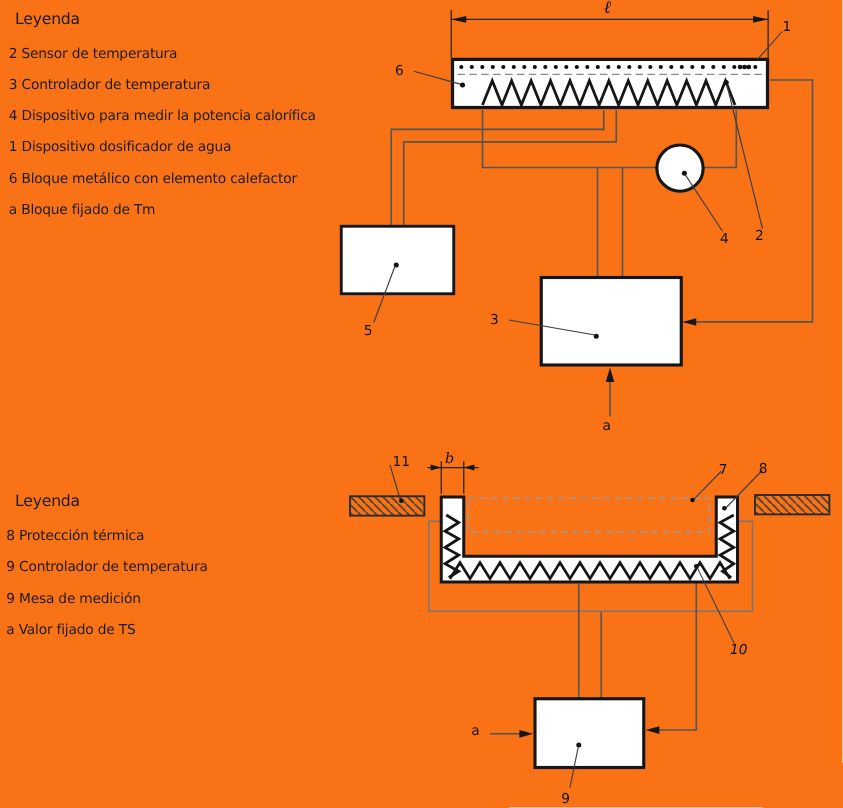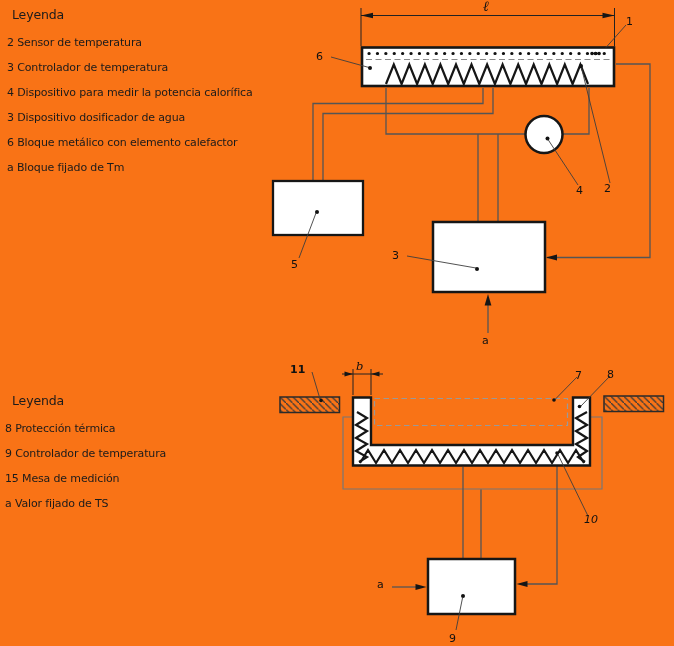--- a/index.html
+++ b/index.html
@@ -148,43 +148,43 @@
         <polygon points="426.5,587 415.5,583.9 415.5,590.1" fill="#161616" stroke="none"></polygon>
       </g>
     </g>
   </svg>
 
   <div class="legend" style="left:7px;top:3px;">
     <div class="legend-title" style="margin-left:5px;">Leyenda</div>
     <div class="legend-item">2 Sensor de temperatura</div>
     <div class="legend-item">3 Controlador de temperatura</div>
     <div class="legend-item">4 Dispositivo para medir la potencia calorífica</div>
-    <div class="legend-item">3 Dispositivo dosificador de agua</div>
+    <div class="legend-item">1 Dispositivo dosificador de agua</div>
     <div class="legend-item">6 Bloque metálico con elemento calefactor</div>
     <div class="legend-item">a Bloque fijado de Tm</div>
   </div>
 
   <div class="legend" style="left:5px;top:389px;">
     <div class="legend-title" style="margin-left:7px;">Leyenda</div>
     <div class="legend-item">8 Protección térmica</div>
     <div class="legend-item">9 Controlador de temperatura</div>
-    <div class="legend-item">15 Mesa de medición</div>
+    <div class="legend-item">9 Mesa de medición</div>
     <div class="legend-item">a Valor fijado de TS</div>
   </div>
 
   <span class="lbl dim-l" style="left:483px;top:-2px;">ℓ</span>
   <span class="lbl" style="left:626px;top:15px;">1</span>
   <span class="lbl" style="left:316px;top:50px;">6</span>
   <span class="lbl" style="left:576px;top:184px;">4</span>
   <span class="lbl" style="left:604px;top:182px;">2</span>
   <span class="lbl" style="left:291px;top:258px;">5</span>
   <span class="lbl" style="left:392px;top:249px;">3</span>
   <span class="lbl" style="left:482px;top:334px;">a</span>
 
-  <span class="lbl" style="left:290px;top:363px;font-weight:bold;">11</span>
+  <span class="lbl" style="left:314px;top:363px;">11</span>
   <span class="lbl dim-b" style="left:356px;top:359px;">b</span>
   <span class="lbl" style="left:575px;top:369px;">7</span>
   <span class="lbl" style="left:607px;top:368px;">8</span>
   <span class="lbl" style="left:584px;top:513px;font-style:italic;">10</span>
   <span class="lbl" style="left:449px;top:632px;">9</span>
   <span class="lbl" style="left:377px;top:578px;">a</span>
 
 </div>
 
 </body></html>

